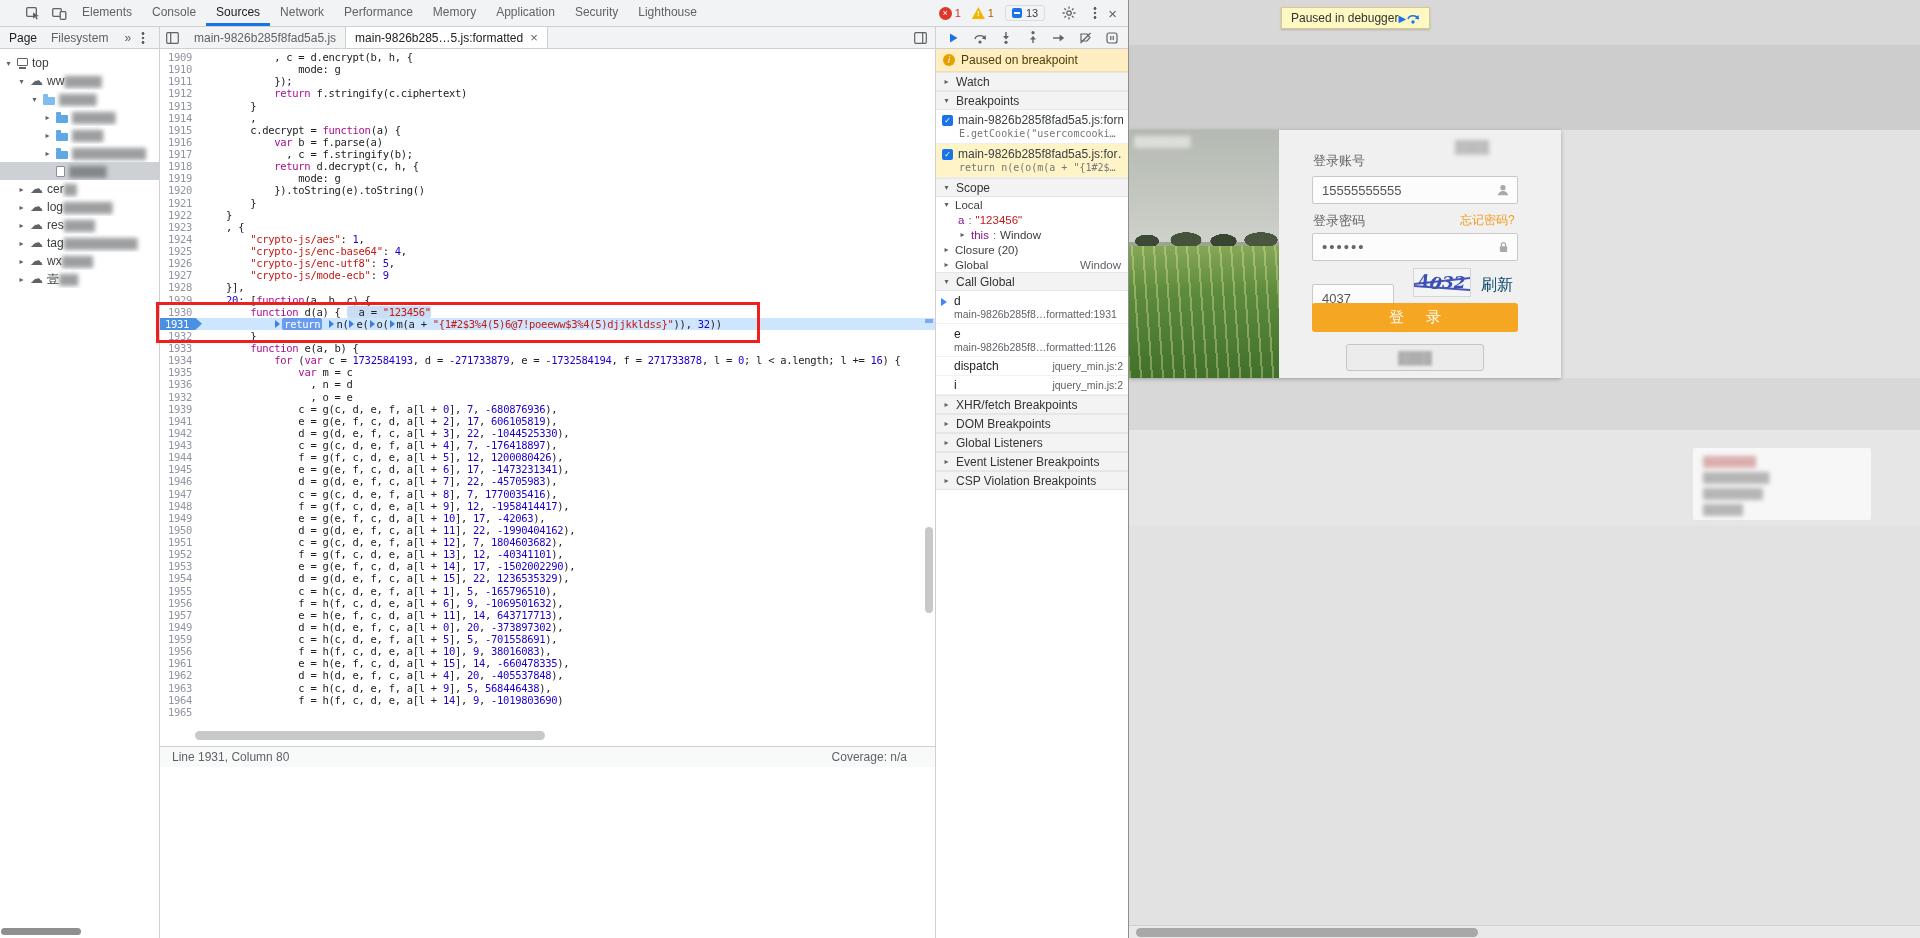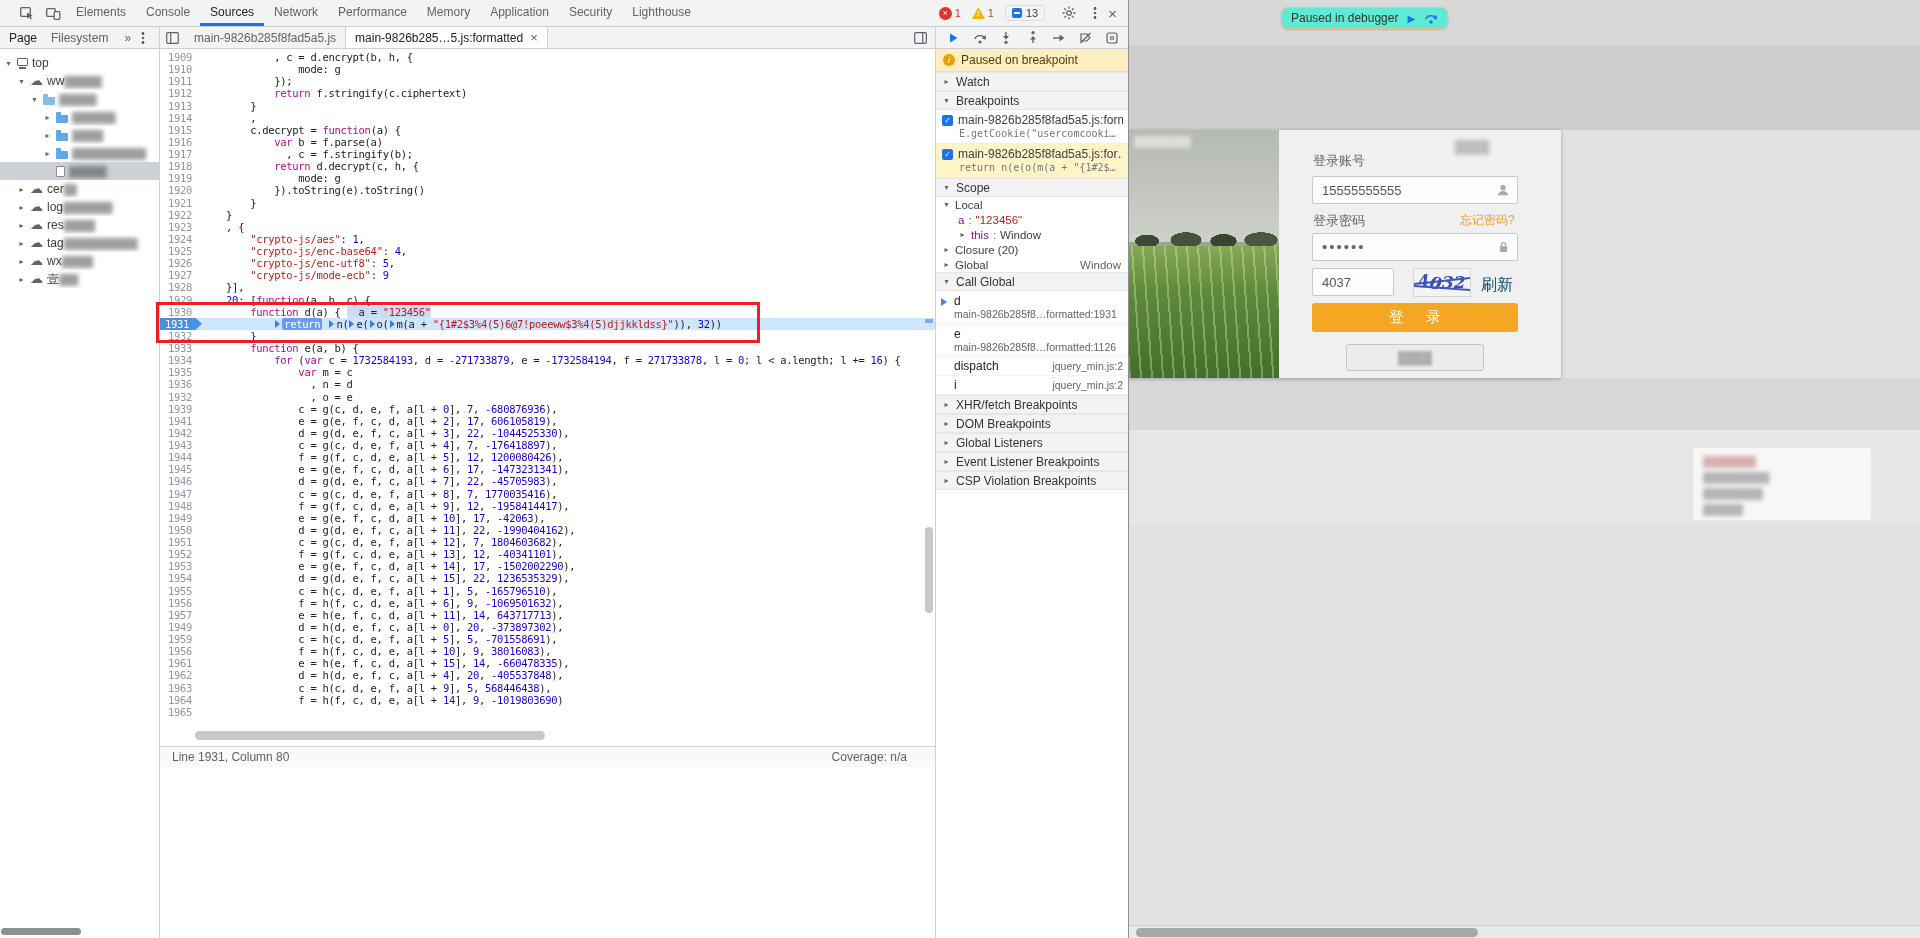--- a/index.html
+++ b/index.html
@@ -4,21 +4,21 @@
 <style>
   *{box-sizing:border-box;margin:0;padding:0}
   html,body{width:1920px;height:938px;overflow:hidden;background:#fff;
     font-family:"Liberation Sans",sans-serif;-webkit-font-smoothing:antialiased}
 
   
   #devtools{position:absolute;left:0;top:0;width:1129px;height:938px;background:#fff;
     border-right:1px solid #8e8e8e;font-size:12px;color:#3c4043;overflow:hidden}
 
   .topbar{position:absolute;left:0;top:0;right:0;height:27px;background:#f1f3f4;
-    border-bottom:1px solid #d0d0d0;display:flex;align-items:center;padding-left:14px}
+    border-bottom:1px solid #d0d0d0;display:flex;align-items:center;padding-left:20px}
   .tb-icon{width:26px;height:26px;display:flex;align-items:center;justify-content:center;flex:none}
   .dt-tabs{display:flex;align-items:stretch;height:100%}
   .dt-tab{padding:0 10px;line-height:25px;color:#5f6368;white-space:nowrap}
   .dt-tab.active{color:#202124;border-bottom:3px solid #1a73e8}
   .topbar-right{margin-left:auto;display:flex;align-items:center;gap:11px;padding-right:11px}
   .err-badge,.warn-badge{display:flex;align-items:center;gap:3px;font-size:11px}
   .err-circle{width:13px;height:13px;border-radius:50%;background:#df3627;color:#fff;
     font-size:9px;line-height:13px;text-align:center}
   .err-num{color:#d93025}
   .warn-tri{width:13px;height:12px;background:#f5b400;clip-path:polygon(50% 0,100% 100%,0 100%);
@@ -132,22 +132,22 @@
   .cs-frame.single .floc{margin-left:auto}
   .cs-arrow{position:absolute;left:5px;top:7px;width:0;height:0;border-top:4px solid transparent;
     border-bottom:4px solid transparent;border-left:6px solid #4285f4}
 
   
   #page{position:absolute;left:1129px;top:0;width:791px;height:938px;background:#e2e2e2;overflow:hidden}
   .pg-band-top{position:absolute;left:0;top:0;right:0;height:45px;background:#d8d8d8}
   .pg-band-hdr{position:absolute;left:0;top:45px;right:0;height:85px;background:#cdcdcd}
   .pg-band-mid{position:absolute;left:0;top:378px;right:0;height:52px;background:#d8d8d8}
   .pg-band-low{position:absolute;left:0;top:430px;right:0;height:95px;background:#e6e6e6}
-  .paused-banner{position:absolute;left:152px;top:7px;height:22px;background:#5eead4;
-    border:1px solid #d9c88f;border-radius:7px;display:flex;align-items:center;gap:9px;padding:0 9px;
+  .paused-banner{position:absolute;left:152px;top:7px;height:22px;background:#fef9c3;
+    border:1px solid #d9c88f;border-radius:0;display:flex;align-items:center;padding:0 9px;
     font-size:12px;color:#333;box-shadow:0 1px 2px rgba(0,0,0,.18);z-index:5}
   .pb-play{color:#1a73e8;font-size:10px}
 
   .login-card{position:absolute;left:0;top:130px;width:432px;height:248px;background:#f0f0f0;
     box-shadow:0 1px 4px rgba(0,0,0,.28)}
   .photo{position:absolute;left:0;top:0;width:150px;height:248px;overflow:hidden;background:#9aa58f}
   .photo-sky{position:absolute;left:0;top:0;right:0;height:112px;background:linear-gradient(#b4b9b1,#cdd1c9)}
   .photo-trees{position:absolute;left:0;top:98px;right:0;height:24px;background:
     radial-gradient(ellipse 20px 11px at 12% 55%,#3d4934 59%,transparent 60%),
     radial-gradient(ellipse 26px 13px at 38% 50%,#46523a 59%,transparent 60%),
@@ -627,21 +627,21 @@
     <div class="inp" style="top:103px">
       <span class="pwd-dots">••••••</span>
       <span class="icon-right">
         <svg width="13" height="14" viewBox="0 0 16 16">
             <rect x="3.5" y="7" width="9" height="7" rx="1" fill="#a8a8a8"></rect>
             <path d="M5.5 7V5a2.5 2.5 0 0 1 5 0v2" fill="none" stroke="#a8a8a8" stroke-width="1.6"></path>
           </svg>
       </span>
     </div>
 
-    <div class="inp cap-inp" style="top:138px">
+    <div class="inp cap-inp" style="top:154px">
       <span>4037</span>
     </div>
     <div class="cap-img" id="cap-img">
       <div class="cap-line" style="top:11px;transform:rotate(-6deg)"></div>
       <div class="cap-line" style="top:18px;transform:rotate(4deg)"></div>
     <span>4</span><span>0</span><span>3</span><span>2</span></div>
     <div class="refresh-link">刷新</div>
 
     <div class="login-btn">登 录</div>
     <div class="register-btn">

